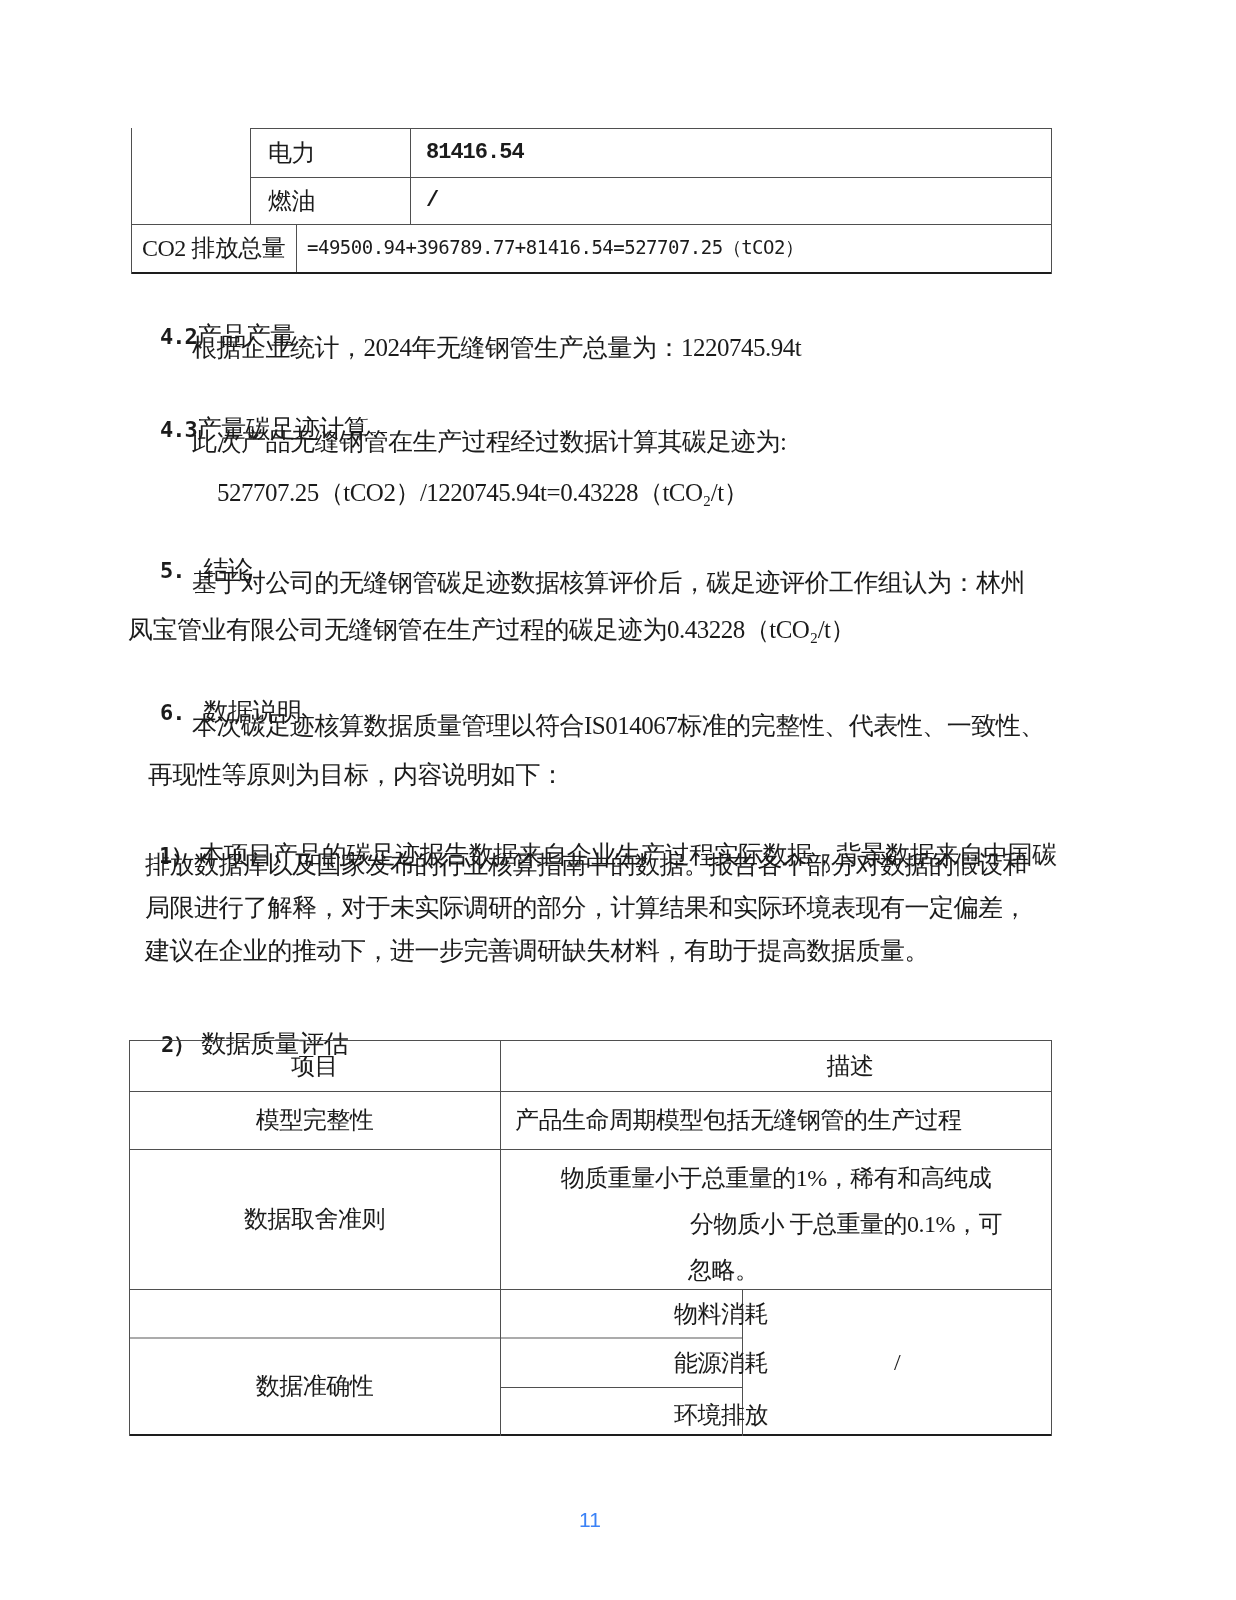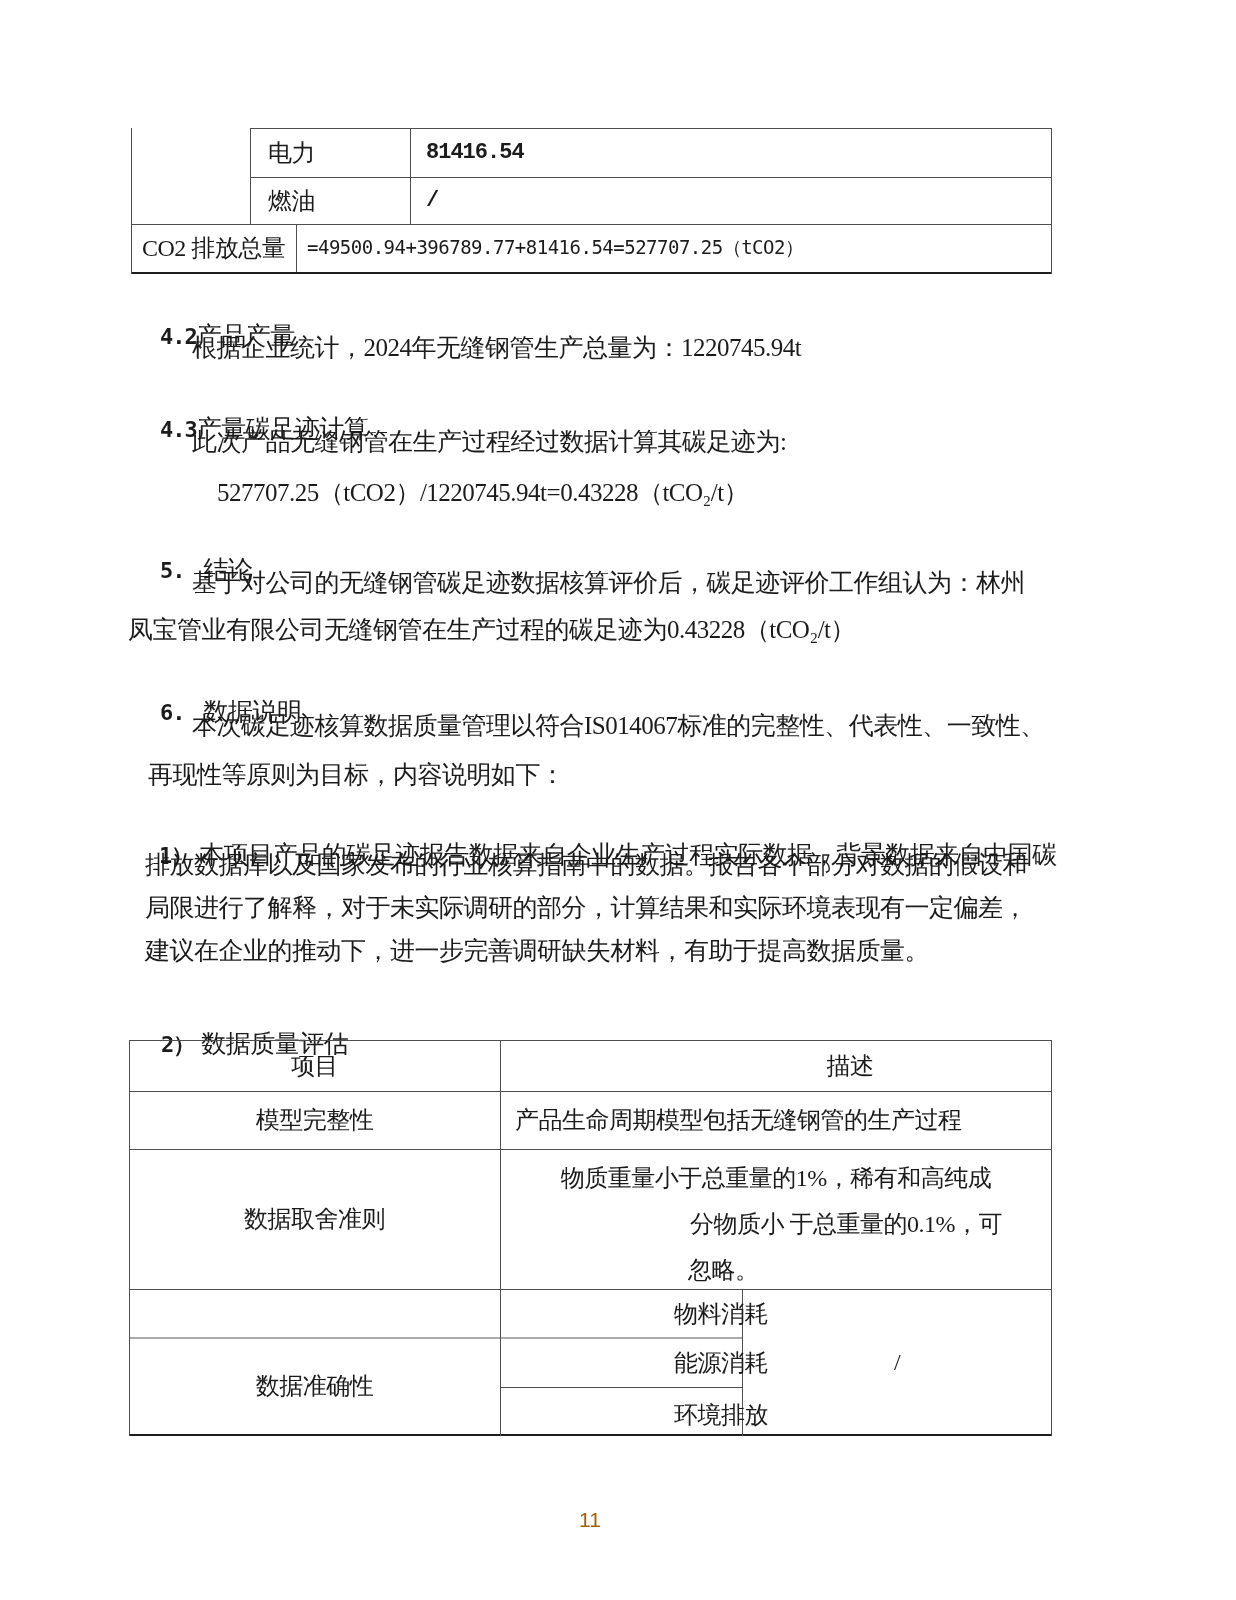--- a/index.html
+++ b/index.html
@@ -13,21 +13,21 @@
   .hl{height:1px}.vl{width:1px}
   .gray{background:#ababab;height:2px}
   .dark{background:#1d1d1d;height:2px}
   .wrap{position:absolute;}
   .cell{position:absolute;display:flex;align-items:center;font-size:24px;letter-spacing:-0.5px;}
   .cen{justify-content:center;}
   .num{font-family:Liberation Mono, monospace;font-weight:bold;font-size:22px;letter-spacing:-1px;}
   .fnum{font-family:"DejaVu Sans Mono","Liberation Mono",monospace;font-weight:normal;font-size:19px;letter-spacing:-0.5px;}
   .lines{position:absolute;padding-top:6px;}
   .lines div{height:46px;line-height:46px;font-size:24px;letter-spacing:-0.5px;white-space:pre;}
-  .pnum{font-family:"Liberation Sans","DejaVu Sans",sans-serif;font-size:21px;color:#a16207;}
+  .pnum{font-family:"Liberation Sans","DejaVu Sans",sans-serif;font-size:21px;color:#3b82f6;}
 </style>
 </head>
 <body>
 
 <div id="page">
 
   <div class="wrap" style="left:131px;top:128px;width:921px;height:146px">
 
     <div class="hl" style="left:119px;top:0;width:802px"></div>
     <div class="hl" style="left:119px;top:49px;width:802px"></div>

